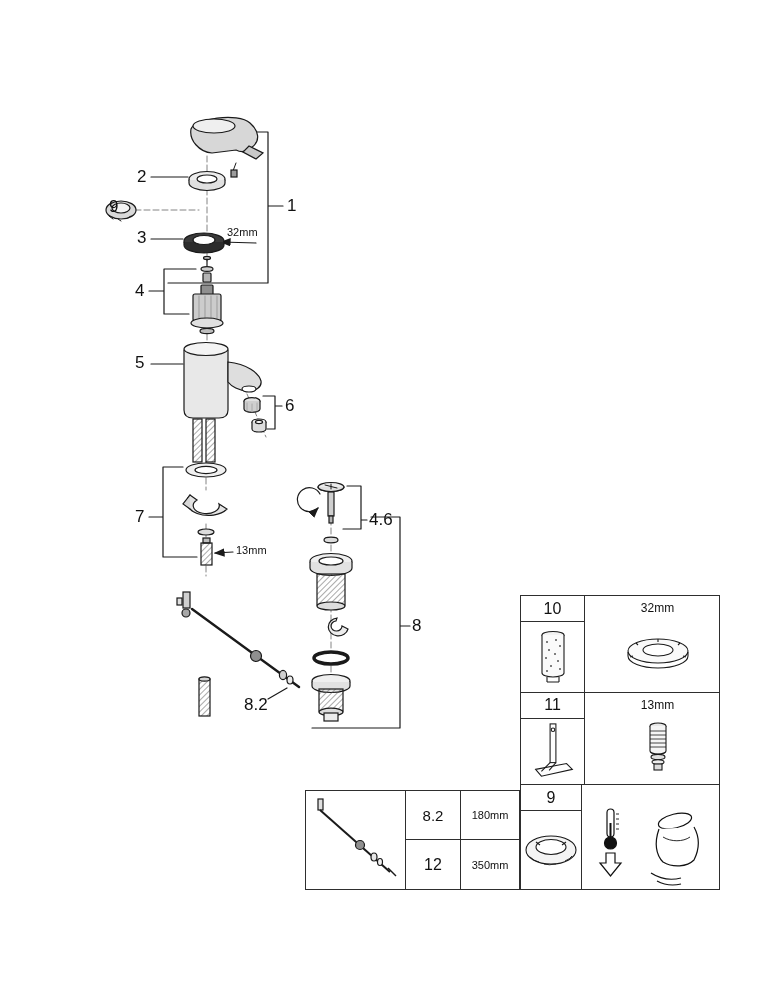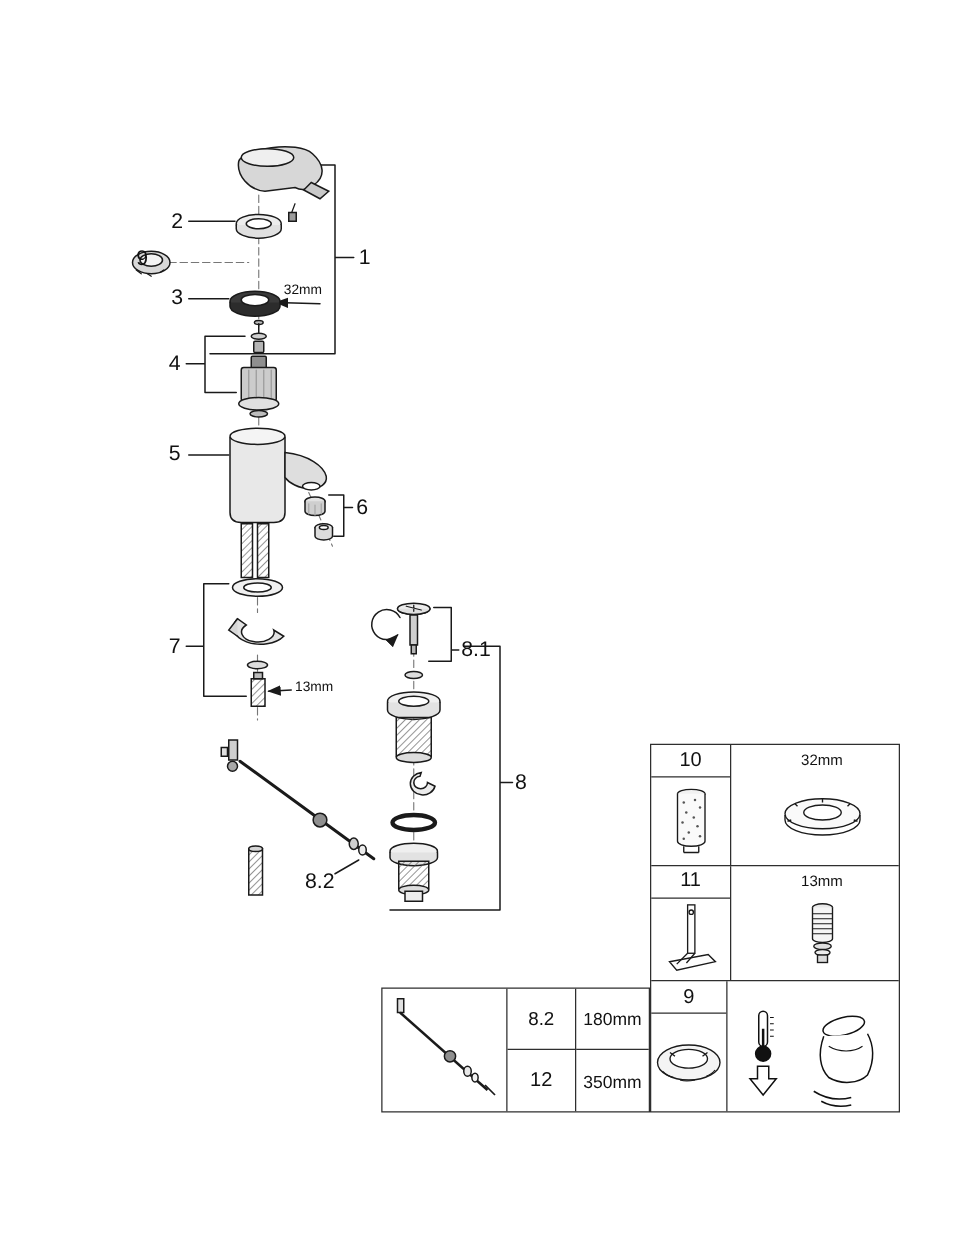--- a/index.html
+++ b/index.html
@@ -25,21 +25,21 @@
   
   #length-table { position:absolute; left:305px; top:790px; width:215px; height:100px;
                   border:1.5px solid #2e2e2e; background:#fff; display:flex; }
   .lcell-img { width:100px; border-right:1.5px solid #2e2e2e; display:flex; align-items:center; justify-content:center; }
   .lgrid { flex:1; display:grid; grid-template-columns:55px 1fr; grid-template-rows:1fr 1fr; }
   .lgrid > div { display:flex; align-items:center; justify-content:center; }
   .lc-num { border-right:1.5px solid #2e2e2e; }
   .lr-top { border-bottom:1.5px solid #2e2e2e; }
   .num-sm { font-size:15px; }
   .num-lg { font-size:16px; }
-  .val { font-size:14px; }
+  .val { font-size:11px; }
 </style>
 </head>
 <body>
 
 <div id="canvas">
 
   <svg id="art" width="769" height="1000" viewBox="0 0 769 1000">
     <defs>
       <pattern id="hatch" patternUnits="userSpaceOnUse" width="4" height="4" patternTransform="rotate(45)">
         <line x1="0" y1="0" x2="0" y2="4" stroke="#555" stroke-width="1"></line>
@@ -180,21 +180,21 @@
   </svg>
 
   <div class="lbl" style="left:137px; top:168px;">2</div>
   <div class="lbl" style="left:109px; top:198px;">9</div>
   <div class="lbl" style="left:137px; top:229px;">3</div>
   <div class="lbl" style="left:135px; top:282px;">4</div>
   <div class="lbl" style="left:135px; top:354px;">5</div>
   <div class="lbl" style="left:135px; top:508px;">7</div>
   <div class="lbl" style="left:287px; top:197px;">1</div>
   <div class="lbl" style="left:285px; top:397px;">6</div>
-  <div class="lbl" style="left:369px; top:511px;">8.1</div>
+  <div class="lbl" style="left:369px; top:511px;">4.6</div>
   <div class="lbl" style="left:412px; top:617px;">8</div>
   <div class="lbl" style="left:244px; top:696px;">8.2</div>
   <div class="lbl dim" style="left:227px; top:227px;">32mm</div>
   <div class="lbl dim" style="left:236px; top:545px;">13mm</div>
 
   <div id="service-table">
 
     <div class="srow" style="height:99px;">
       <div class="scell-left">
         <div class="snum">10</div>

